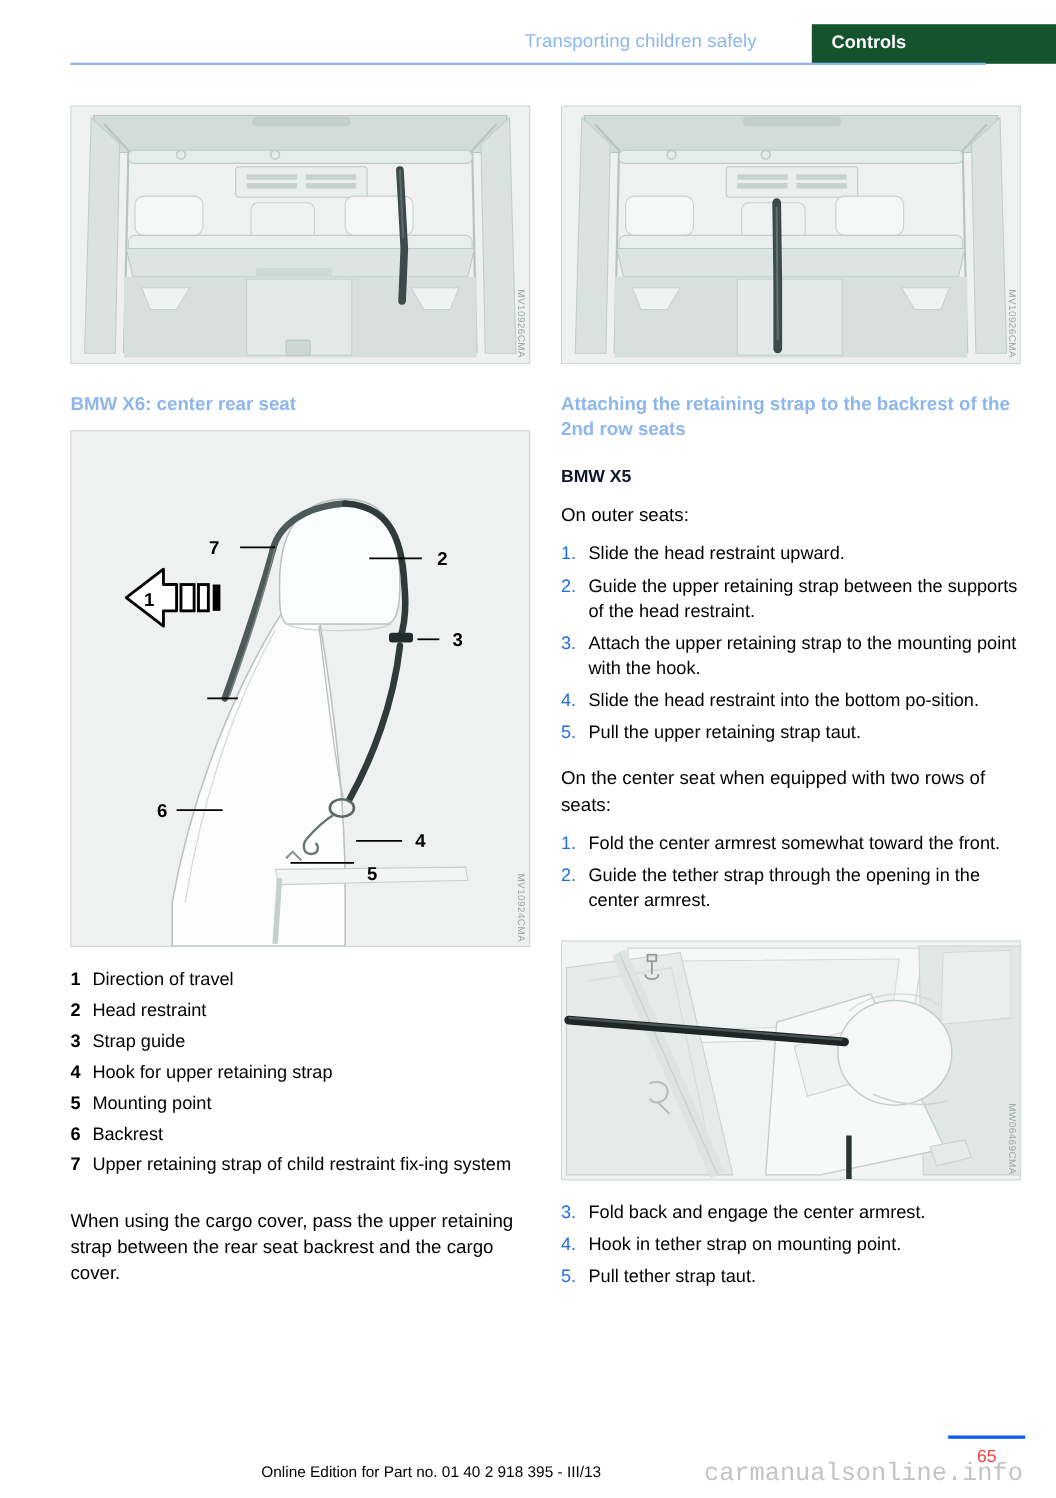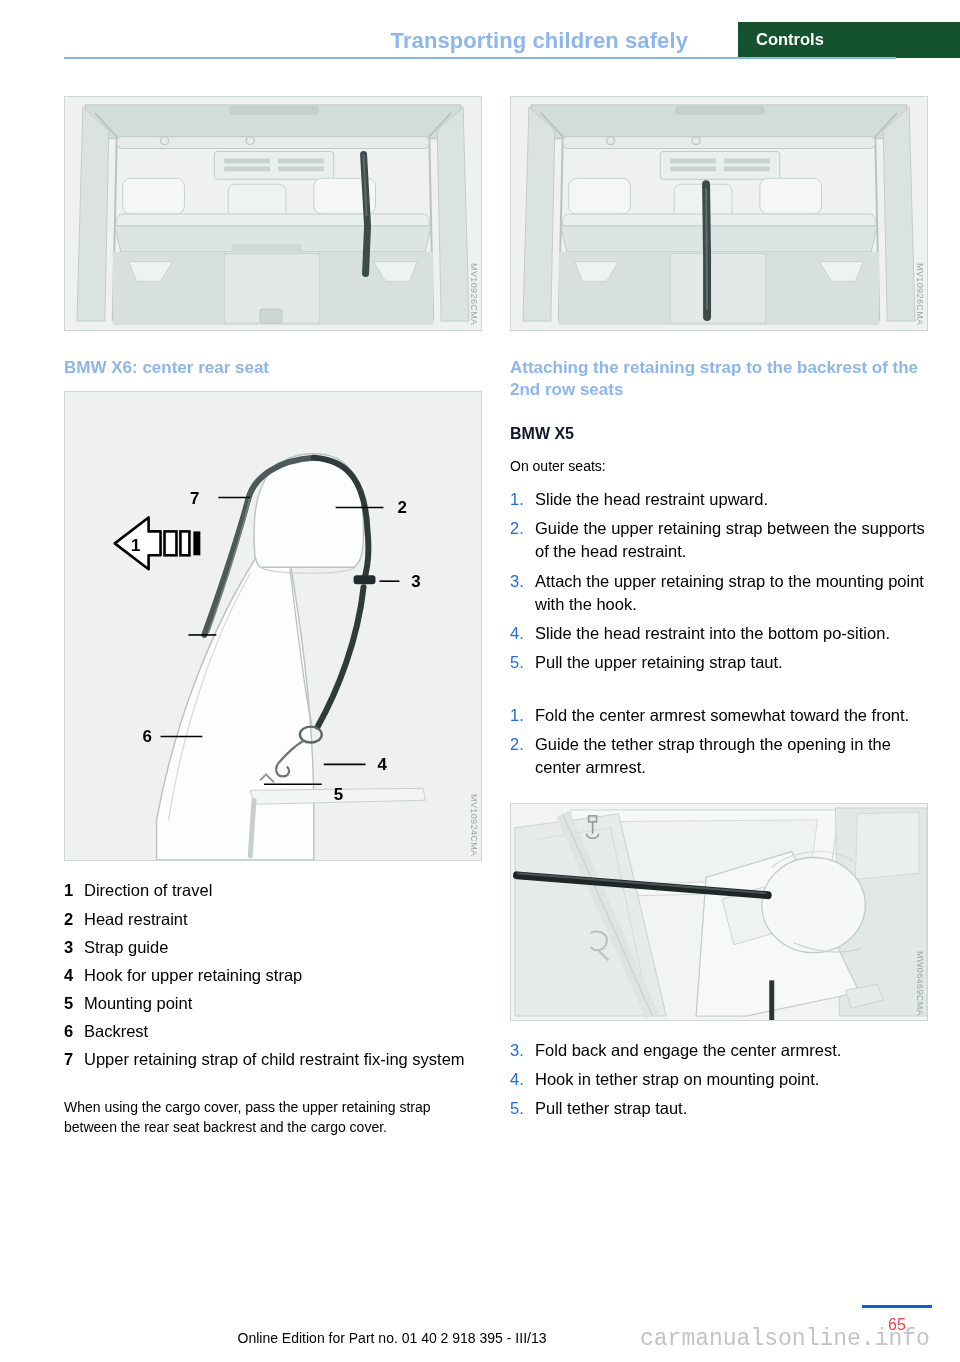--- a/index.html
+++ b/index.html
@@ -29,22 +29,22 @@
     left: 64px;
     top: 57px;
     width: 832px;
     height: 2px;
     background: #8ab4ea;
   }
   .header-chapter {
     position: absolute;
     right: 272px;
     top: 28px;
-    font-size: 22px;
-    font-weight: bold;
+    font-size: 17px;
+    font-weight: normal;
     color: #8db6ec;
     letter-spacing: 0.1px;
     white-space: nowrap;
   }
   .header-tab {
     position: absolute;
     left: 738px;
     top: 22px;
     width: 240px;
     height: 36px;
@@ -106,21 +106,21 @@
   .h-sub {
     font-size: 16px;
     font-weight: bold;
     color: #0f172a;
     line-height: 1.3;
     margin: 0;
   }
 
   
   .para {
-    font-size: 14px;
+    font-size: 17px;
     line-height: 1.40;
     color: #000;
     margin: 0;
   }
 
   
   .keylist { margin: 0; padding: 0; list-style: none; }
   .keylist li {
     display: flex;
     font-size: 16.5px;
@@ -428,20 +428,21 @@
         <span class="s-text">Slide the head restraint into the bottom po-sition.</span>
       </li>
     <li>
         <span class="s-num">5.</span>
         <span class="s-text">Pull the upper retaining strap taut.</span>
       </li>
   </ol>
 
   <div class="sp-12"></div>
 
+  <p class="para">On the center seat when equipped with two rows of seats:</p>
 
   <div class="sp-12"></div>
 
   <ol class="steplist">
     <li>
         <span class="s-num">1.</span>
         <span class="s-text">Fold the center armrest somewhat toward the front.</span>
       </li>
     <li>
         <span class="s-num">2.</span>

